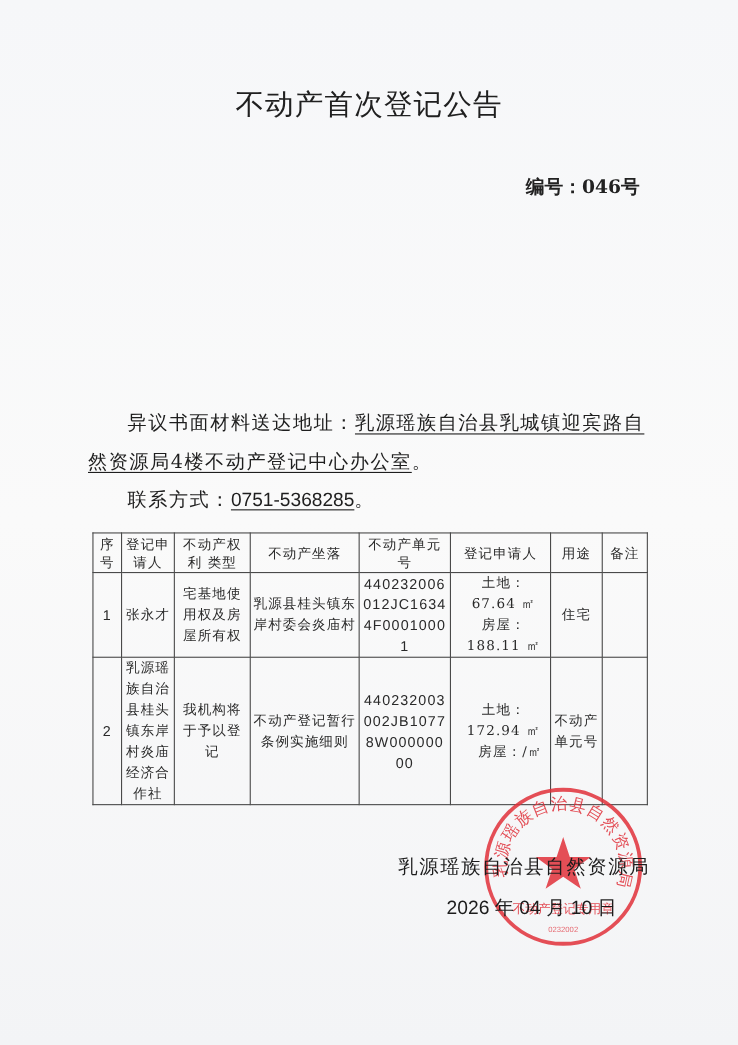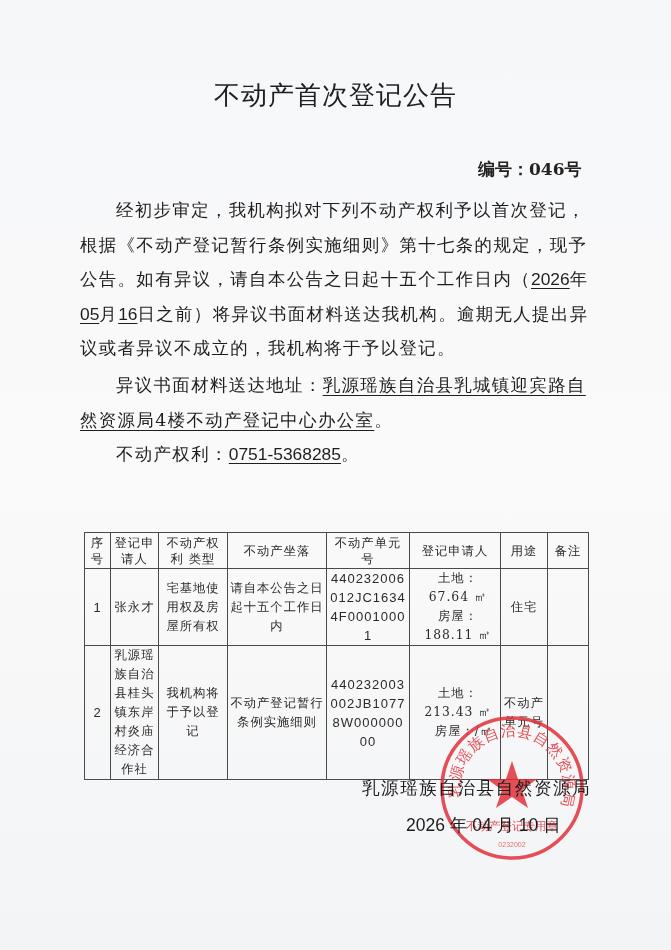--- a/index.html
+++ b/index.html
@@ -25,21 +25,21 @@
     color:#1e1e1e; letter-spacing:1.4px; font-family:"DejaVu Serif", serif;
   }
   .p1 { top:193px; }
   .indent { display:inline-block; width:36px; }
   .u { text-decoration:underline; text-underline-offset:3px; font-family:"Liberation Sans", sans-serif; letter-spacing:0; }
   .ux { text-decoration:underline; text-underline-offset:4px; }
   .p2 { top:368px; }
   .p3 { top:437px; }
   table.reg {
     position:absolute; left:84px; top:484px; border-collapse:collapse;
-    font-family:"DejaVu Serif", serif; font-size:12.3px; color:#2a2a2a;margin-top:48px;
+    font-family:"DejaVu Serif", serif; font-size:12.3px; color:#2a2a2a;
   }
   table.reg td, table.reg th {
     border:1px solid #4a4a4a; text-align:center; vertical-align:middle;
     padding:0 2px; line-height:19px; font-weight:normal; letter-spacing:1px;
   }
   table.reg th { height:35px; line-height:16px; }
   .num { font-family:"Liberation Sans", sans-serif; letter-spacing:0; font-size:13px; }
   .area { text-align:center; padding-left:8px !important; }
   .seal {
     position:absolute; left:437px; top:713px; width:150px; height:150px;
@@ -55,30 +55,27 @@
 </style>
 </head>
 <body>
 
 <div class="page">
 
   <div class="title">不动产首次登记公告</div>
 
   <div class="doc-no">编号：046号</div>
 
-  <div class="para p1">
-    <span class="indent"></span><span>经初步审定，我机构拟对下列不动产权利予以首次登记，根据《不动产登记暂行条例实施细则》第十七条的规定，现予公告。如有异议，请自本公告之日起十五个工作日内（</span><span class="u">2026</span><span>年</span><span class="u">05</span><span>月</span><span class="u">16</span><span>日之前）将异议书面材料送达我机构。逾期无人提出异议或者异议不成立的，我机构将于予以登记。</span>
-  </div>
 
   <div class="para p2">
     <span class="indent"></span><span>异议书面材料送达地址：</span><span class="ux">乳源瑶族自治县乳城镇迎宾路自然资源局4楼不动产登记中心办公室</span><span>。</span>
   </div>
 
   <div class="para p3">
-    <span class="indent"></span><span>不动产权利：</span><span class="u">0751-5368285</span><span>。</span>
+    <span class="indent"></span><span>联系方式：</span><span class="u">0751-5368285</span><span>。</span>
   </div>
 
   <table class="reg">
     <colgroup>
       <col style="width:26px">
         <col style="width:48px">
         <col style="width:69px">
         <col style="width:99px">
       <col style="width:83px">
         <col style="width:91px">
@@ -93,37 +90,37 @@
       <th><span>不动产坐落</span></th>
       <th><span>不动产单元号</span></th>
       <th><span>登记申请人</span></th>
       <th><span>用途</span></th>
       <th><span>备注</span></th>
     </tr>
     <tr style="height:59px">
       <td class="num">1</td>
       <td>张永才</td>
       <td>宅基地使用权及房屋所有权</td>
-      <td>请自本公告之日起十五个工作日内</td>
+      <td>乳源县桂头镇东岸村委会炎庙村</td>
       <td class="num" style="word-break:break-all">440232006012JC16344F00010001</td>
       <td class="area">
         <div>土地：67.64 ㎡</div>
         <div>房屋：188.11 ㎡</div>
       </td>
       <td>住宅</td>
       <td></td>
     </tr>
     <tr style="height:122px">
       <td class="num">2</td>
       <td>乳源瑶族自治县桂头镇东岸村炎庙经济合作社</td>
       <td>我机构将于予以登记</td>
       <td>不动产登记暂行条例实施细则</td>
       <td class="num" style="word-break:break-all">440232003002JB10778W00000000</td>
       <td class="area">
-        <div>土地：213.43 ㎡</div>
+        <div>土地：172.94 ㎡</div>
         <div style="padding-left:12px">房屋：/㎡</div>
       </td>
       <td>不动产单元号</td>
       <td></td>
     </tr>
   </tbody>
     </table>
 
   <svg class="seal" viewBox="0 0 150 150">
     <defs>

